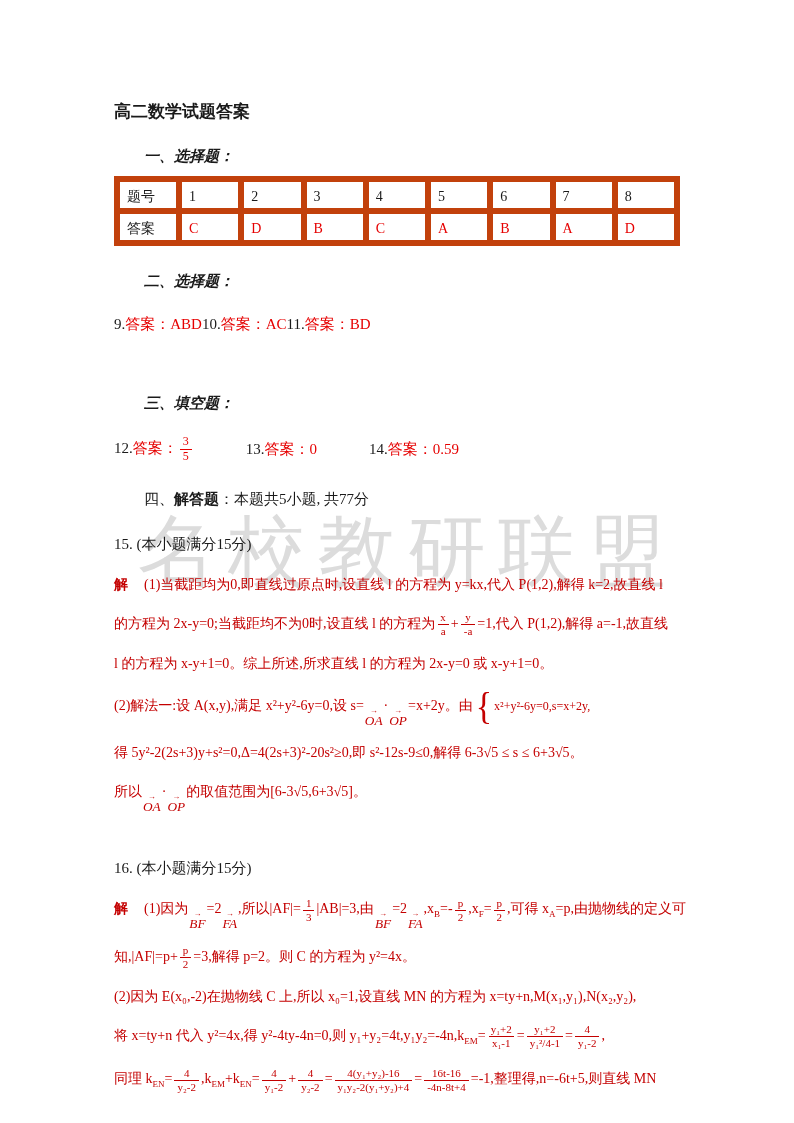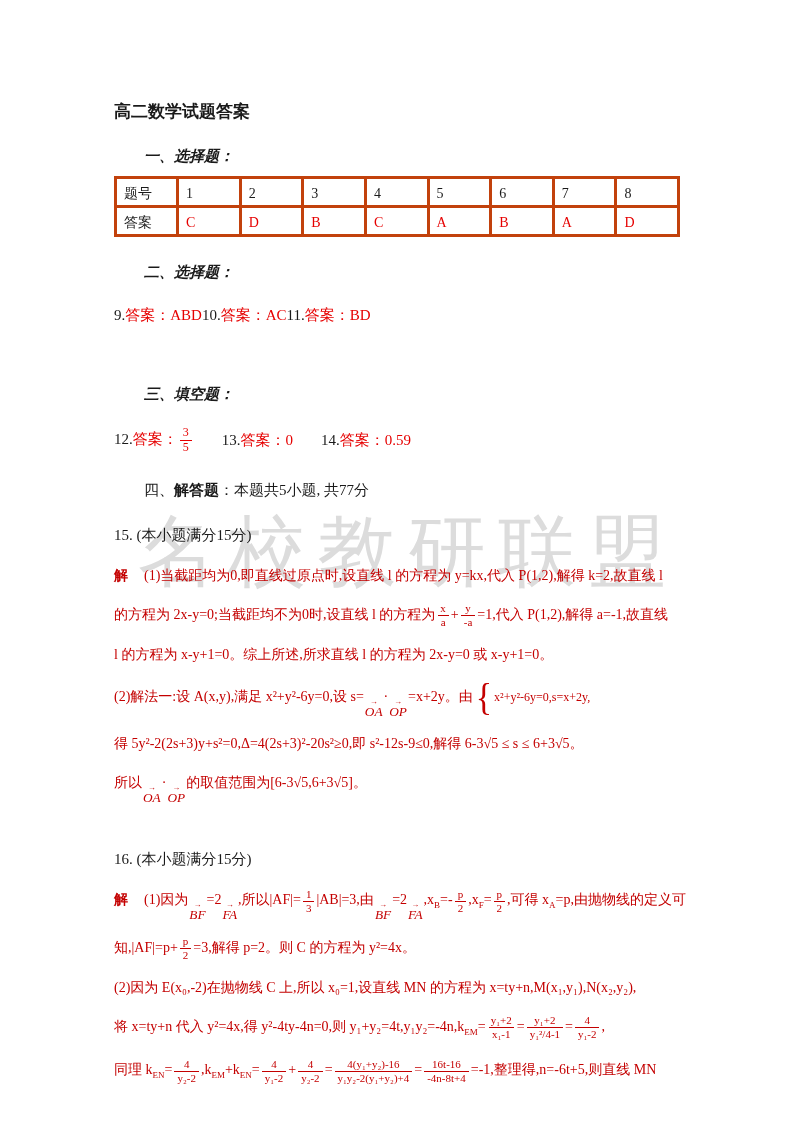--- a/index.html
+++ b/index.html
@@ -17,27 +17,27 @@
     user-select:none;
   }
   .content { position:relative; z-index:1; padding:100px 114px 0 114px; }
   .title { font-weight:bold; font-size:17px; margin-bottom:24px; }
   .sec-h { font-weight:bold; font-size:15px; margin-left:30px;font-style:italic; }
   .h1m { margin-bottom:10px; }
   .h2m { margin-bottom:24px; }
   .h3m { margin-bottom:22px; }
   table.ans-table { border-collapse:collapse; width:566px; margin-bottom:26px; table-layout:fixed; }
   table.ans-table td {
-    border:3px solid #c2410c; height:23px; padding:6px 0 2px 7px;
+    border:6px solid #c2410c; height:23px; padding:6px 0 2px 7px;
     font-size:14px; text-align:left; vertical-align:middle;
   }
   table.ans-table td.lblcol { width:62px; }
   .red-a { color:#e60000; }
   .mc-line { display:flex; margin-bottom:60px; font-size:15px; }
-  .fb-line { display:flex; gap:28px; margin-bottom:26px; font-size:15px; align-items:center; }
+  .fb-line { display:flex; gap:52px; margin-bottom:26px; font-size:15px; align-items:center; }
   .ans-item { white-space:nowrap; }
   .sec4 { margin:0 0 26px 30px; font-size:15px; }
   .sec4 .bold { font-weight:bold; }
   .q-h { font-size:15px; margin-bottom:18px; }
   .sol p.sol-line {
     color:#c40000; font-size:14px; margin-bottom:13px;
     white-space:nowrap; line-height:26px;
   }
   .gap-before { margin-top:8px; }
   .q16gap { margin-top:46px; }

